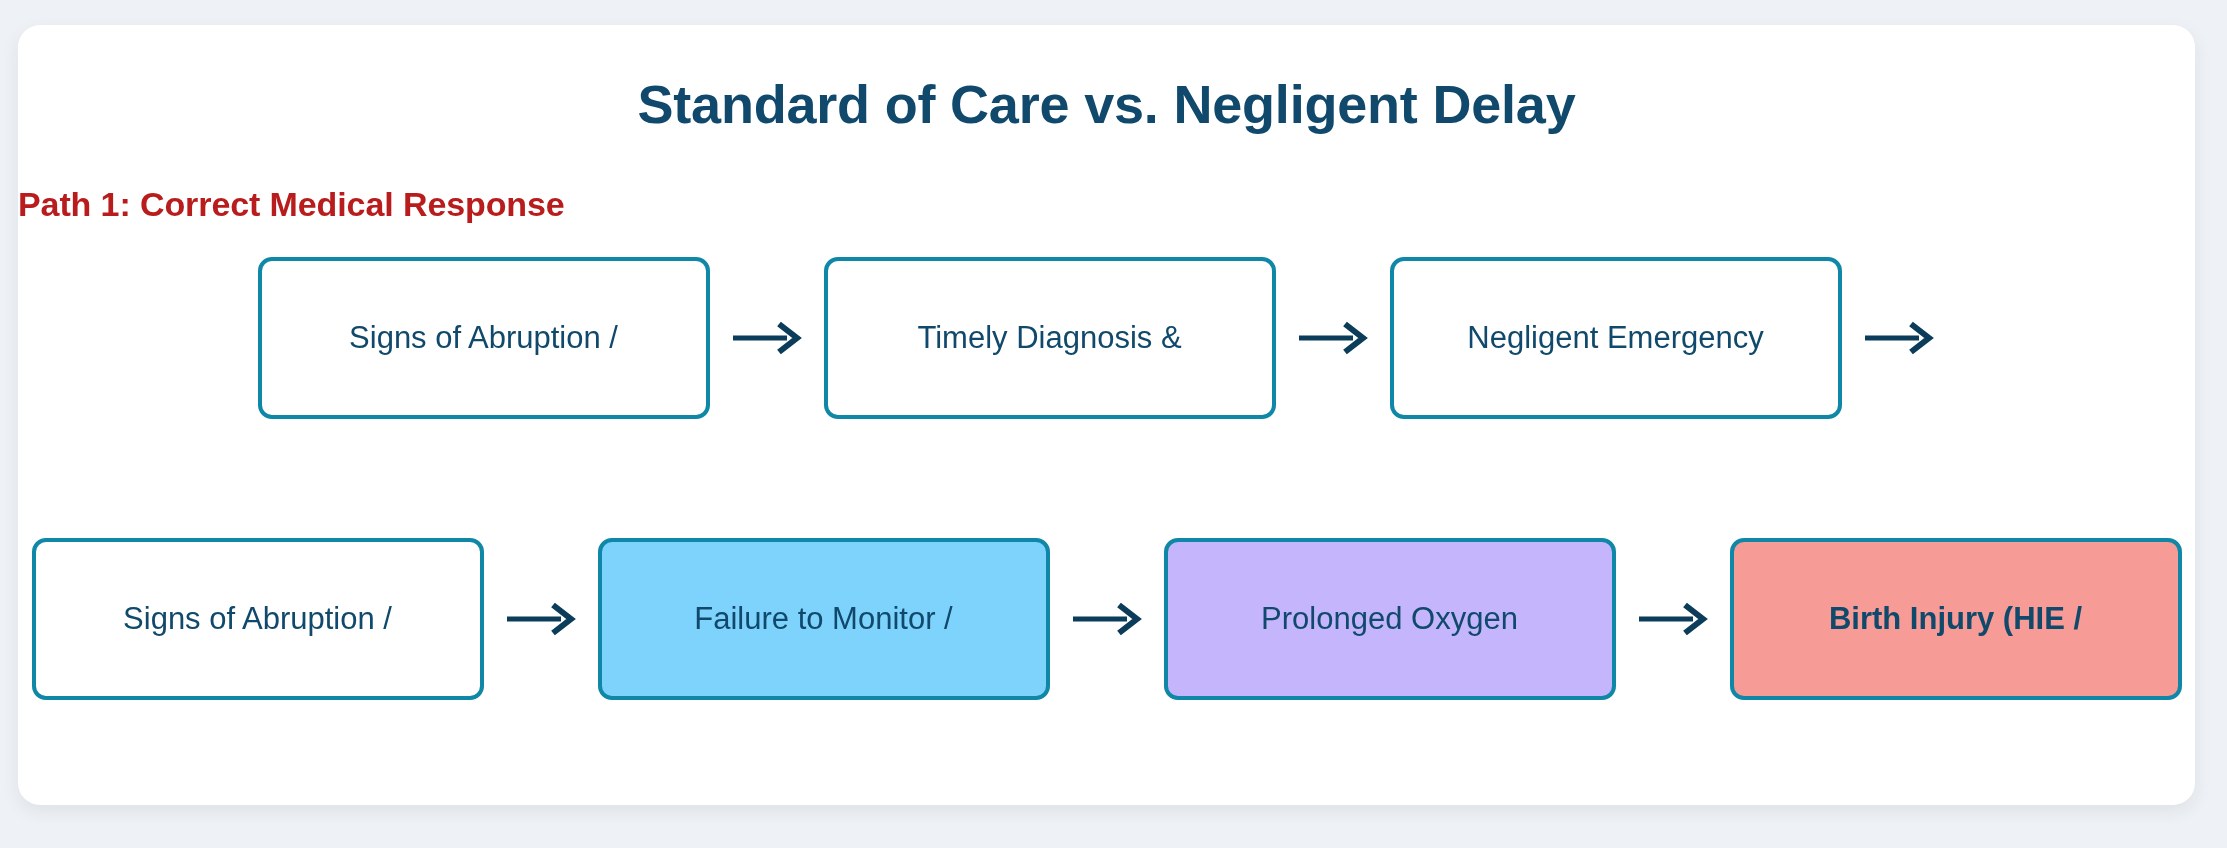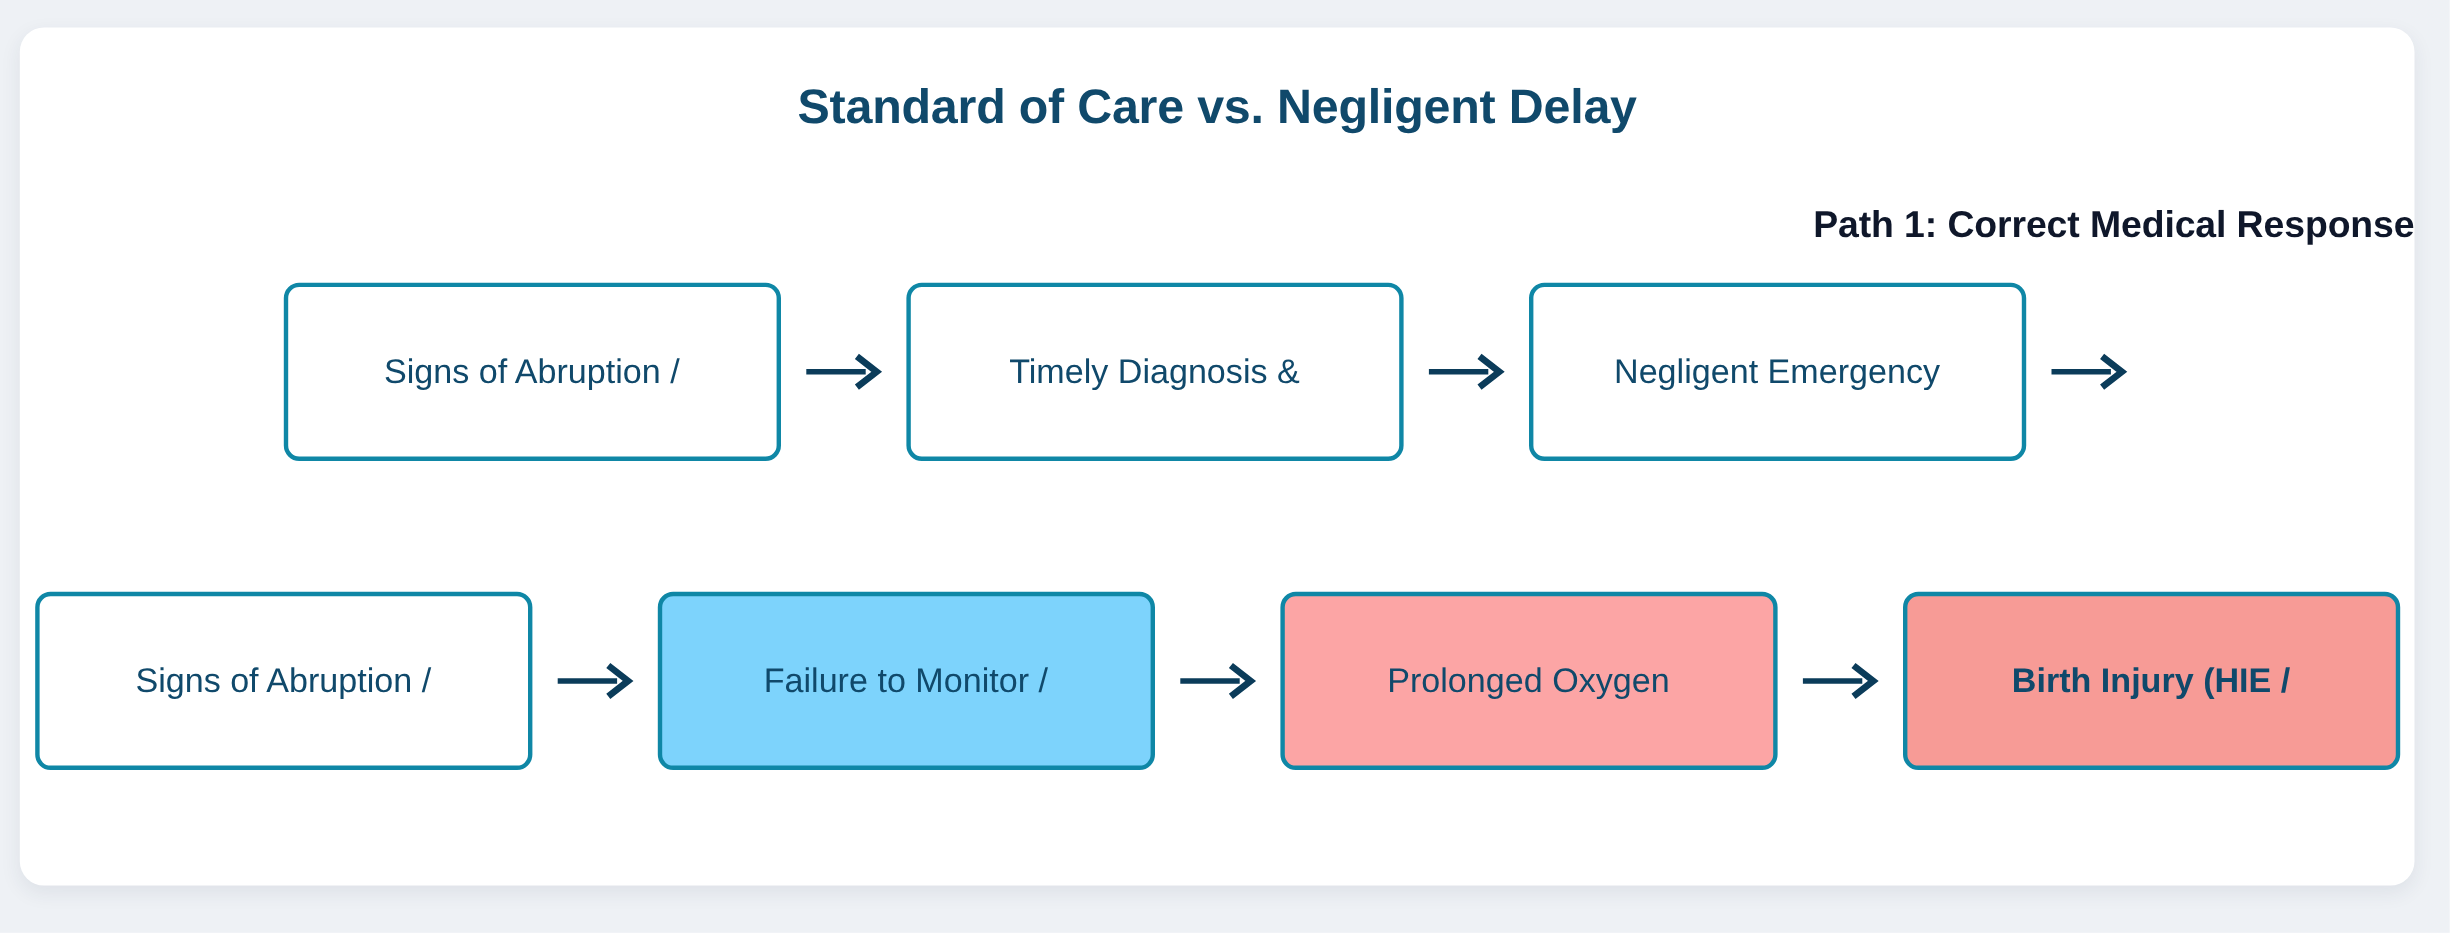--- a/index.html
+++ b/index.html
@@ -25,40 +25,40 @@
     box-shadow: 0 6px 18px rgba(40, 55, 80, 0.08);
     box-sizing: border-box;
   }
 
   .diagram-title {
     position: absolute;
     left: 0;
     top: 48px;
     width: 100%;
     text-align: center;
-    font-size: 44px;
+    font-size: 54px;
     font-weight: bold;
     color: #10496b;
     letter-spacing: -0.2px;
   }
 
   .path-section {
     position: absolute;
     left: 0;
     width: 100%;
   }
   .path-1 { top: 160px; }
   .path-2 { top: 480px; }
 
   .path-heading {
     width: 100%;
-    text-align: right;
+    text-align: left;
     font-size: 34px;
     font-weight: bold;
-    color: #0f172a;
+    color: #b91c1c;
     letter-spacing: -0.1px;
   }
 
   .flow-row {
     position: relative;
     margin-top: 33px;
     display: flex;
     flex-direction: row;
     align-items: center;
     justify-content: center;
@@ -80,21 +80,21 @@
     flex: 0 0 auto;
   }
   .node-label {
     font-size: 31px;
     line-height: 1.25;
     color: #10496b;
     padding: 0 18px;
   }
 
   .node.fill-yellow { background: #7dd3fc; }
-  .node.fill-pink   { background: #fca5a5; }
+  .node.fill-pink   { background: #c4b5fd; }
   .node.fill-red    { background: #f79b96; }
   .node.short       { height: 118px; }
   .node-label.bold  { font-weight: bold; }
 
   .arrow {
     flex: 0 0 auto;
     width: 114px;
     height: 44px;
     display: flex;
     align-items: center;

